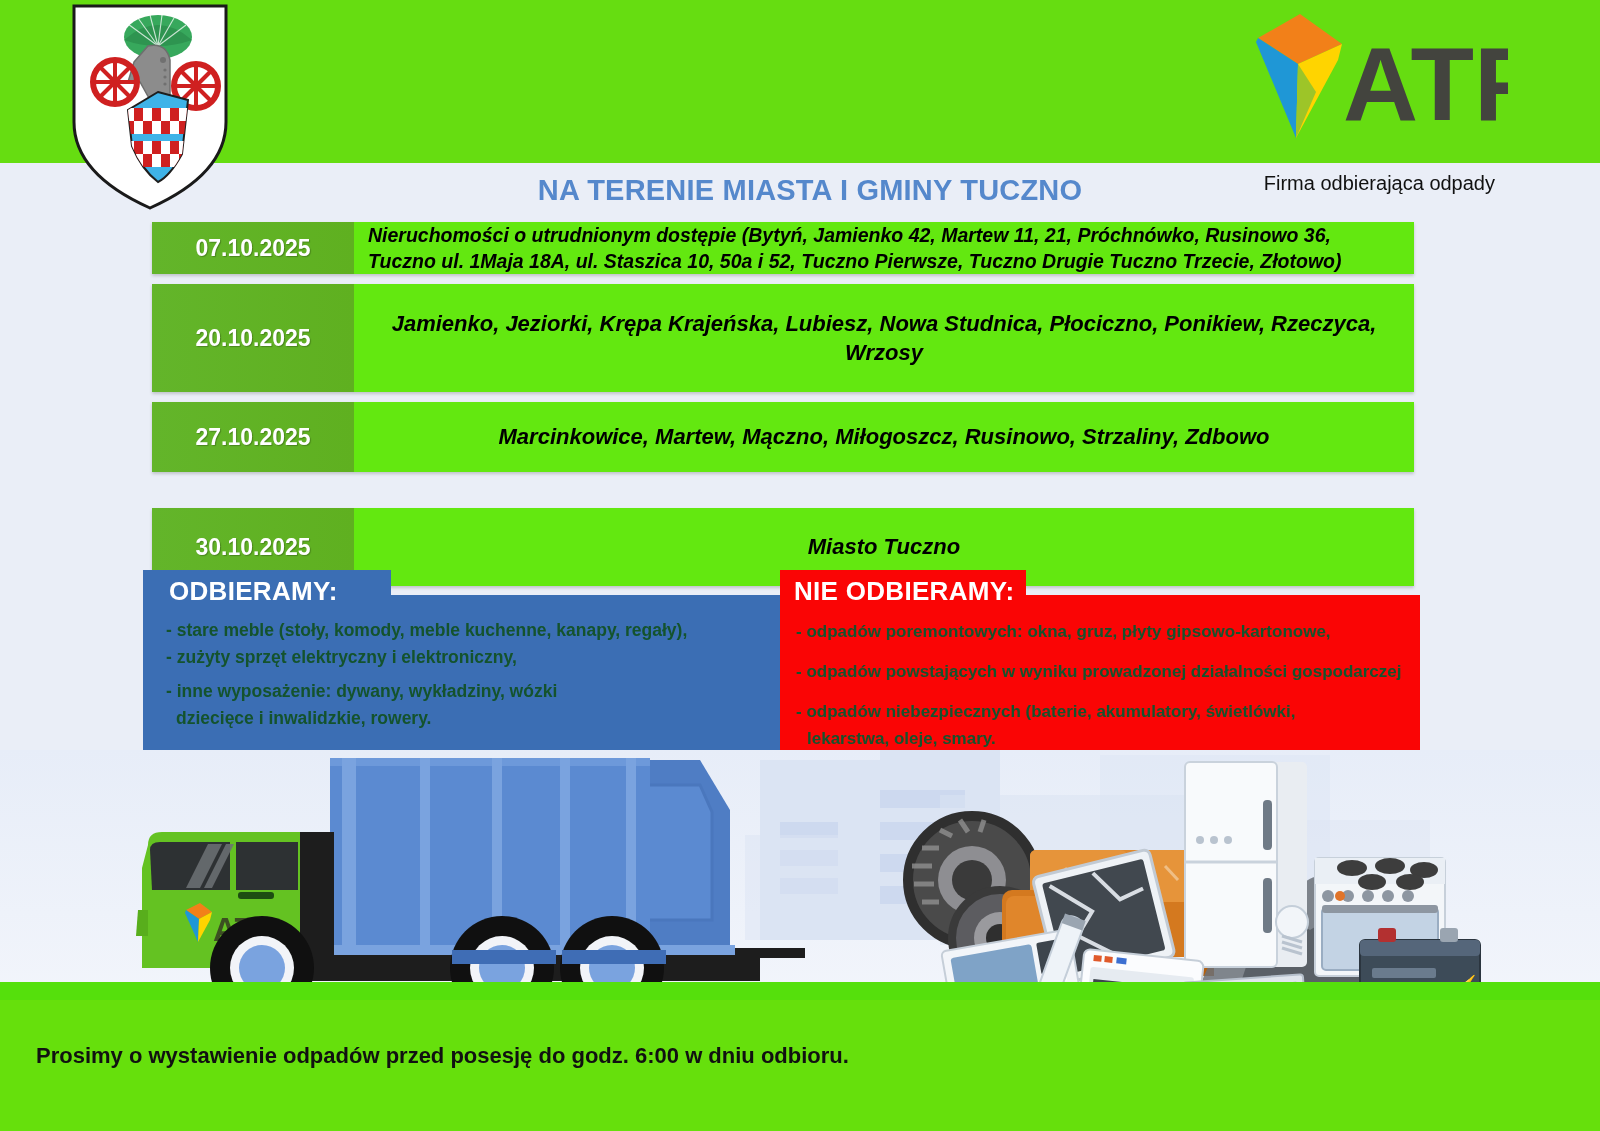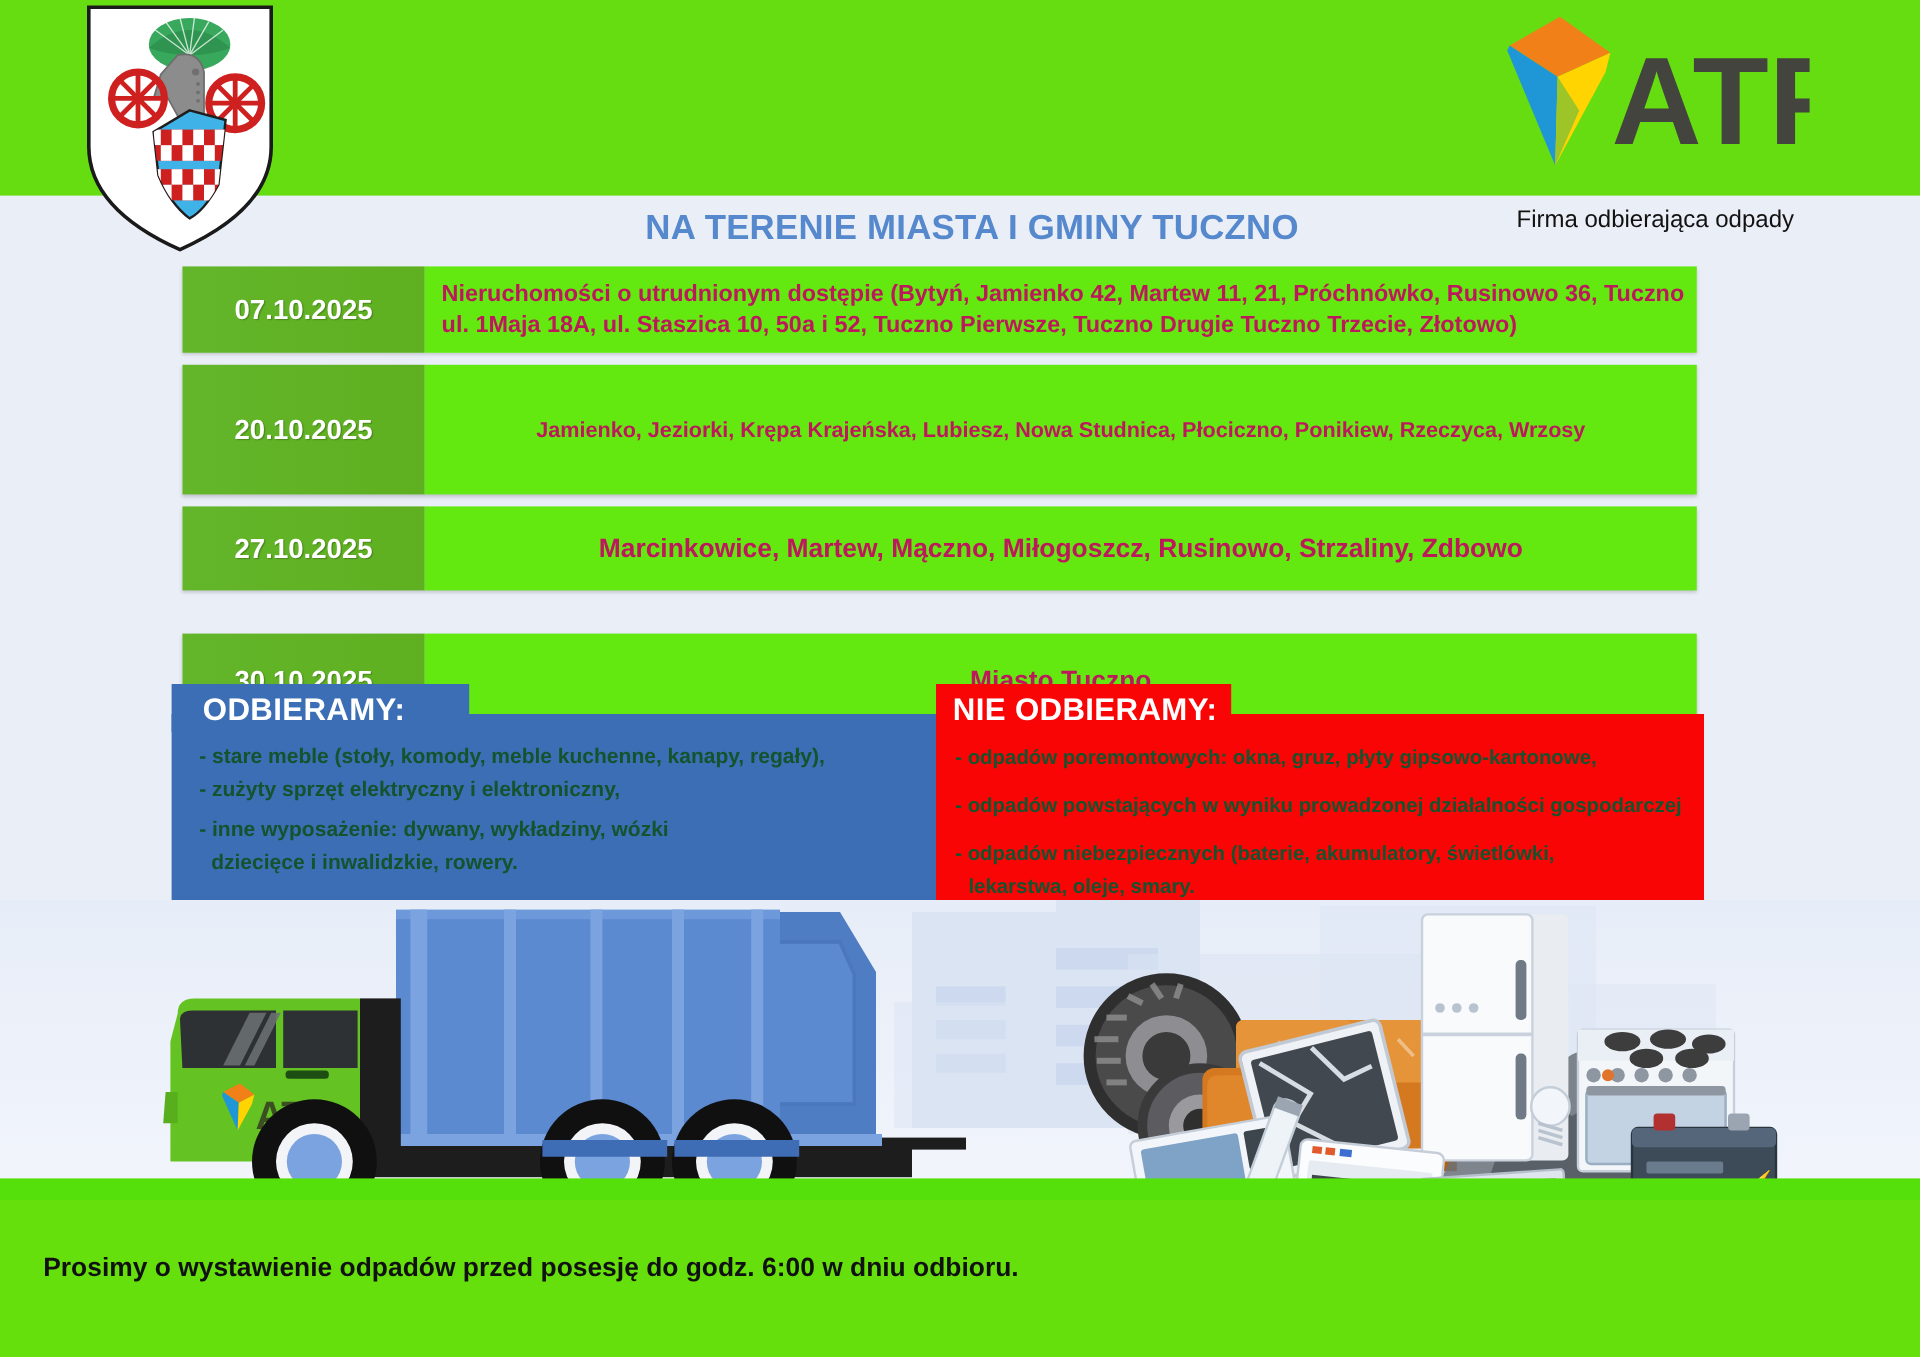--- a/index.html
+++ b/index.html
@@ -48,29 +48,30 @@
   }
   .row-date {
     width: 202px; flex: 0 0 202px;
     background: linear-gradient(to right,#63b52a,#5fb020);
     color: #fff; font-size: 23px; font-weight: bold;
     display: flex; align-items: center; justify-content: center;
     text-shadow: 1px 1px 1px rgba(0,0,0,.25);
   }
   .row-area {
     flex: 1; background: #63e810;
-    color: #be185d; font-weight: bold;
+    color: #000000; font-weight: bold;
     display: flex; align-items: center; justify-content: center;
     text-align: center; padding: 6px 10px;
     line-height: 1.34;
-  }
-  .row.r1 { height: 72px; }
+    font-style: italic;
+  }
+  .row.r1 { height: 52px; }
   .row.r1 .row-area { font-size: 19.5px; justify-content: flex-start; text-align: left; padding-left: 14px; }
   .row.r2 { height: 108px; }
-  .row.r2 .row-area { font-size: 18px; }
+  .row.r2 .row-area { font-size: 22px; }
   .row.r3 { height: 70px; }
   .row.r3 .row-area { font-size: 22px; }
   .row.r4 { height: 78px; margin-top: 36px; }
   .row.r4 .row-area { font-size: 22px; }
 
   
   .accept-box {
     position: absolute; left: 143px; top: 595px; width: 637px; height: 155px;
     background: #3b6eb4;
   }

